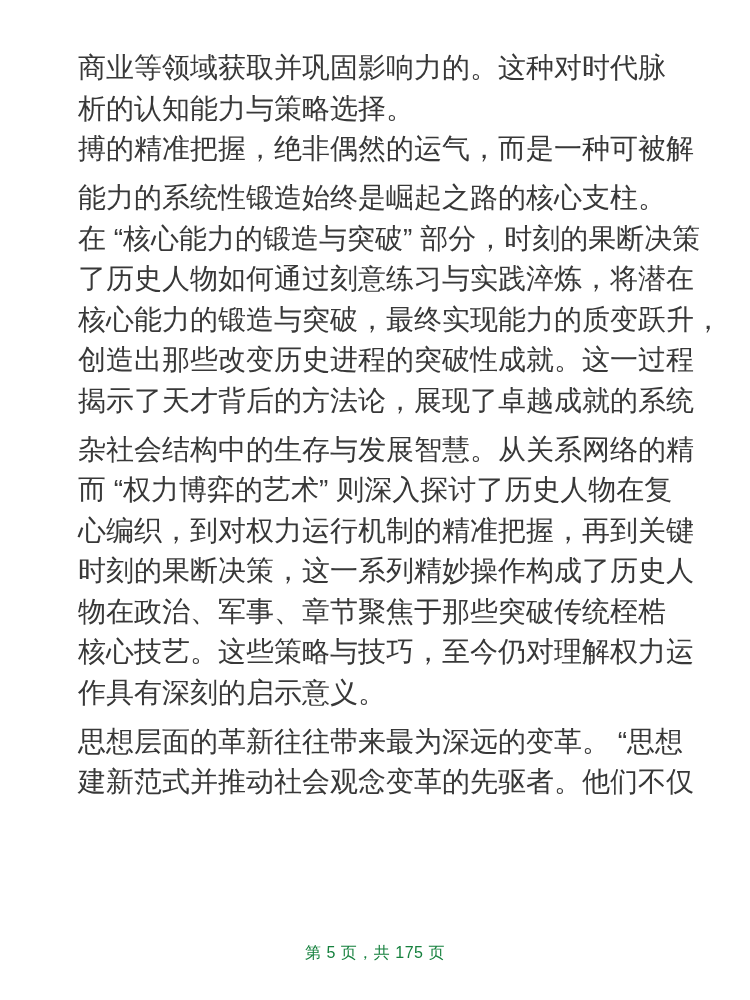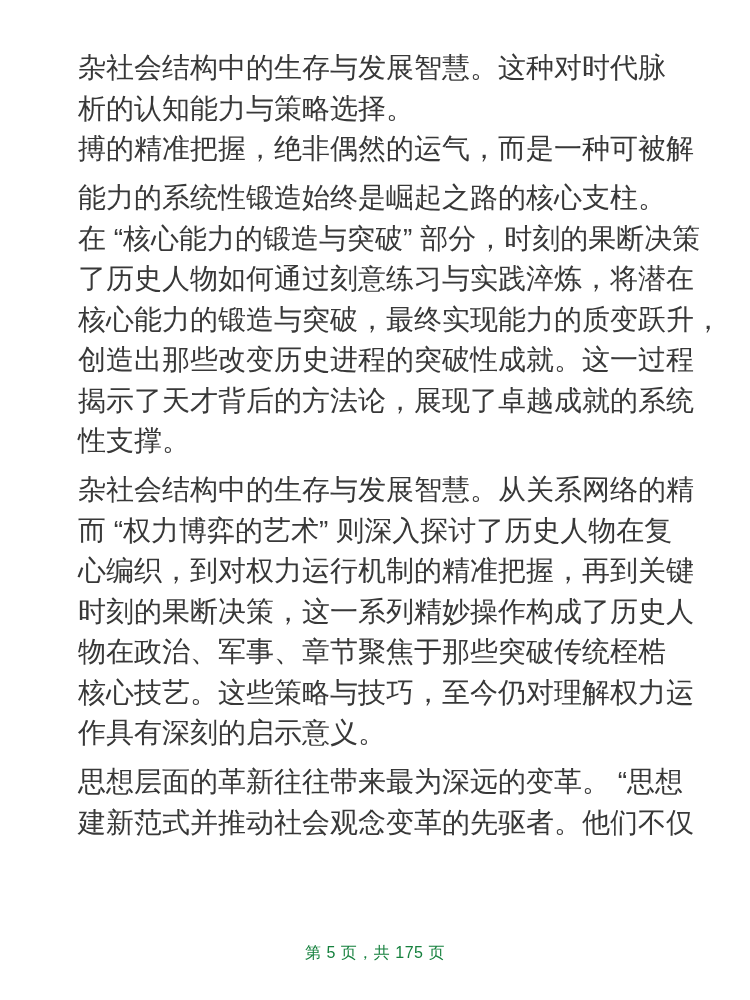--- a/index.html
+++ b/index.html
@@ -47,33 +47,32 @@
     letter-spacing: 0.5px;
   }
 </style>
 </head>
 <body>
 
 <div class="page">
   <div class="content">
 
     <p class="para">
-      <span class="line">杂社会结构中的生存与发展智慧。这种对时代脉</span>
+      <span class="line">商业等领域获取并巩固影响力的。这种对时代脉</span>
       <span class="line">析的认知能力与策略选择。</span>
       <span class="line">搏的精准把握，绝非偶然的运气，而是一种可被解</span>
     </p>
 
     <p class="para">
       <span class="line">能力的系统性锻造始终是崛起之路的核心支柱。</span>
       <span class="line">在 “核心能力的锻造与突破” 部分，时刻的果断决策</span>
       <span class="line">了历史人物如何通过刻意练习与实践淬炼，将潜在</span>
       <span class="line">核心能力的锻造与突破，最终实现能力的质变跃升，</span>
       <span class="line">创造出那些改变历史进程的突破性成就。这一过程</span>
       <span class="line">揭示了天才背后的方法论，展现了卓越成就的系统</span>
-      <span class="line">性支撑。</span>
     </p>
 
     <p class="para">
       <span class="line">杂社会结构中的生存与发展智慧。从关系网络的精</span>
       <span class="line">而 “权力博弈的艺术” 则深入探讨了历史人物在复</span>
       <span class="line">心编织，到对权力运行机制的精准把握，再到关键</span>
       <span class="line">时刻的果断决策，这一系列精妙操作构成了历史人</span>
       <span class="line">物在政治、军事、章节聚焦于那些突破传统桎梏</span>
       <span class="line">核心技艺。这些策略与技巧，至今仍对理解权力运</span>
       <span class="line">作具有深刻的启示意义。</span>

